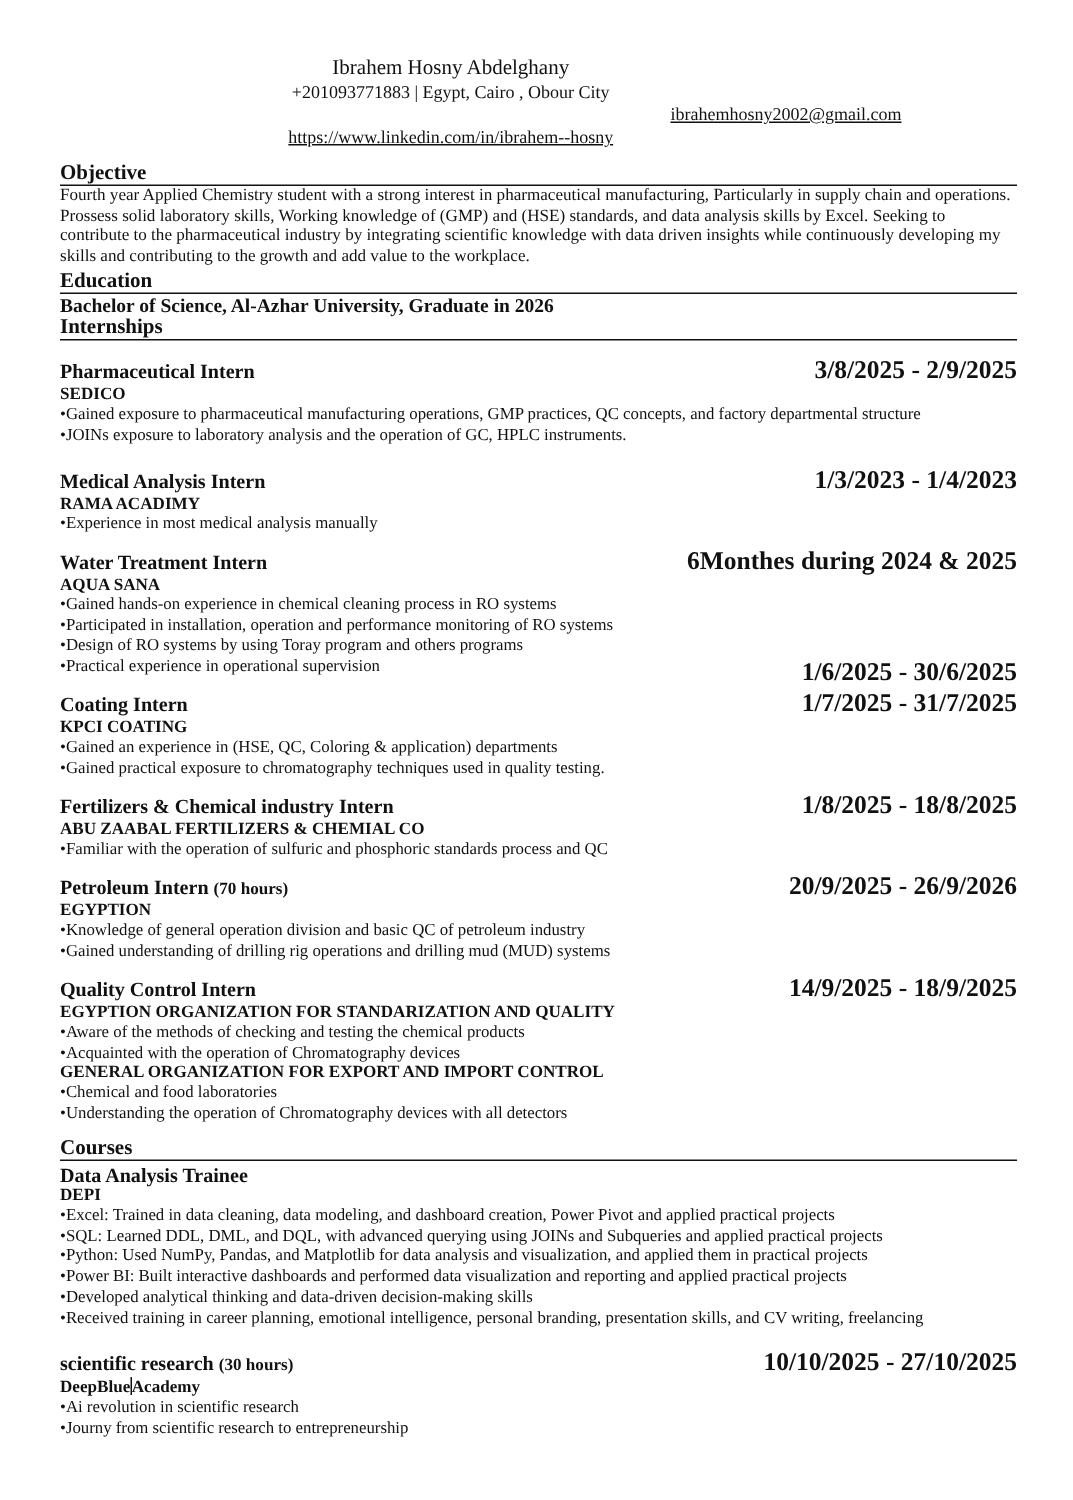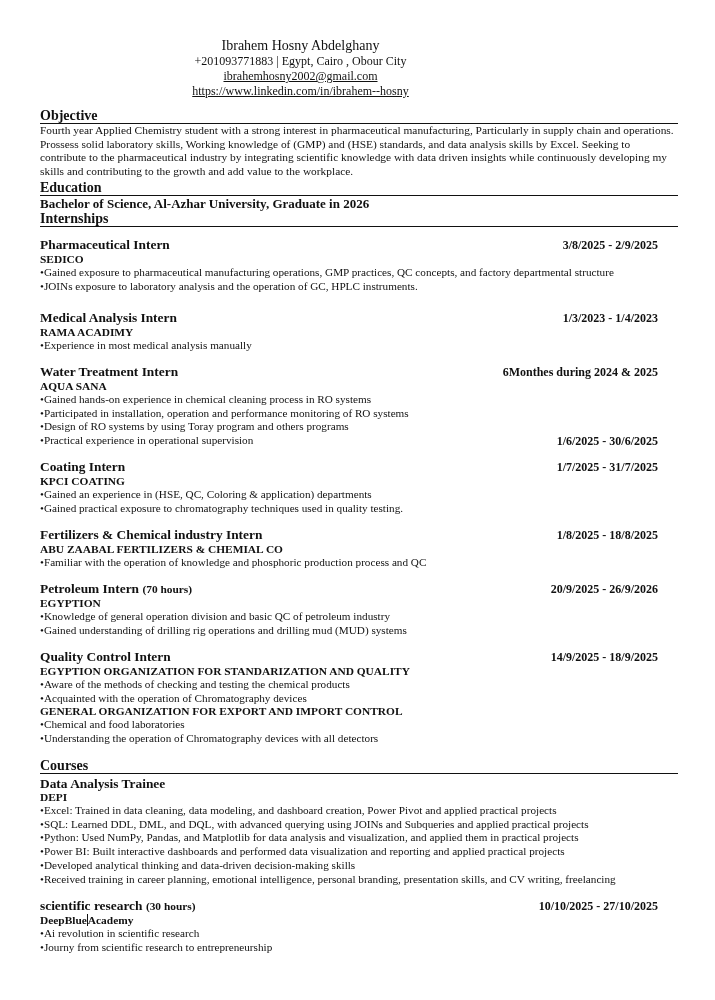--- a/index.html
+++ b/index.html
@@ -2,30 +2,30 @@
 <html><head>
 <meta charset="utf-8">
 <style>
   html, body { margin: 0; padding: 0; background: #ffffff; }
   body { width: 715px; height: 1000px; position: relative; overflow: hidden;
          font-family: "Liberation Serif", "DejaVu Serif", serif; color: #111; }
   .page { position: absolute; left: 40px; top: 0; width: 638px; }
   .header { position: absolute; left: 0; top: 38px; width: 601px; text-align: center; }
   .header .name { font-size: 14px; line-height: 16px; }
   .header .contact { font-size: 12px; line-height: 15px; }
-  .header .email { font-size: 12px; line-height: 14px; text-decoration: underline; }
+  .header .email { font-size: 12px; line-height: 14px; text-decoration: underline; text-align: right; }
   .header .linkedin { font-size: 12px; line-height: 16px; text-decoration: underline; }
   .abs { position: absolute; left: 0; width: 638px; }
   .section-title { font-weight: bold; font-size: 14px; line-height: 14px; border-bottom: 1.6px solid #111; }
   .para { font-size: 11.4px; line-height: 13.5px; }
   .edu { font-size: 13px; font-weight: bold; line-height: 13px; }
   .role-row { display: flex; justify-content: space-between; align-items: baseline; }
   .role { font-weight: bold; font-size: 13.4px; line-height: 15px; }
   .role .hours { font-size: 11.4px; }
-  .date { font-weight: bold; font-size: 12px; margin-right: 20px; }
+  .date { font-weight: bold; font-size: 17px; margin-right: 0; }
   .org { font-weight: bold; font-size: 11.4px; line-height: 13px; }
   .bullet { font-size: 11.2px; line-height: 13.7px; }
   .bullet::before { content: "\2022 "; }
   .bullet-row { display: flex; justify-content: space-between; }
   .cursor { display: inline-block; width: 1px; height: 12px; background: #111; vertical-align: -2px; }
 </style>
 </head>
 <body>
 
 <div class="header">
@@ -88,21 +88,21 @@
     <div class="bullet">Gained an experience in (HSE, QC, Coloring &amp; application) departments</div>
     <div class="bullet">Gained practical exposure to chromatography techniques used in quality testing.</div>
   </div>
 
   <div class="abs" style="top:527px;">
     <div class="role-row">
       <span class="role">Fertilizers &amp; Chemical industry Intern</span>
       <span class="date">1/8/2025 - 18/8/2025</span>
     </div>
     <div class="org">ABU ZAABAL FERTILIZERS &amp; CHEMIAL CO</div>
-    <div class="bullet">Familiar with the operation of knowledge and phosphoric production process and QC</div>
+    <div class="bullet">Familiar with the operation of sulfuric and phosphoric standards process and QC</div>
   </div>
 
   <div class="abs" style="top:581px;">
     <div class="role-row">
       <span class="role"><span>Petroleum Intern</span> <span class="hours">(70 hours)</span></span>
       <span class="date">20/9/2025 - 26/9/2026</span>
     </div>
     <div class="org">EGYPTION</div>
     <div class="bullet">Knowledge of general operation division and basic QC of petroleum industry</div>
     <div class="bullet">Gained understanding of drilling rig operations and drilling mud (MUD) systems</div>

